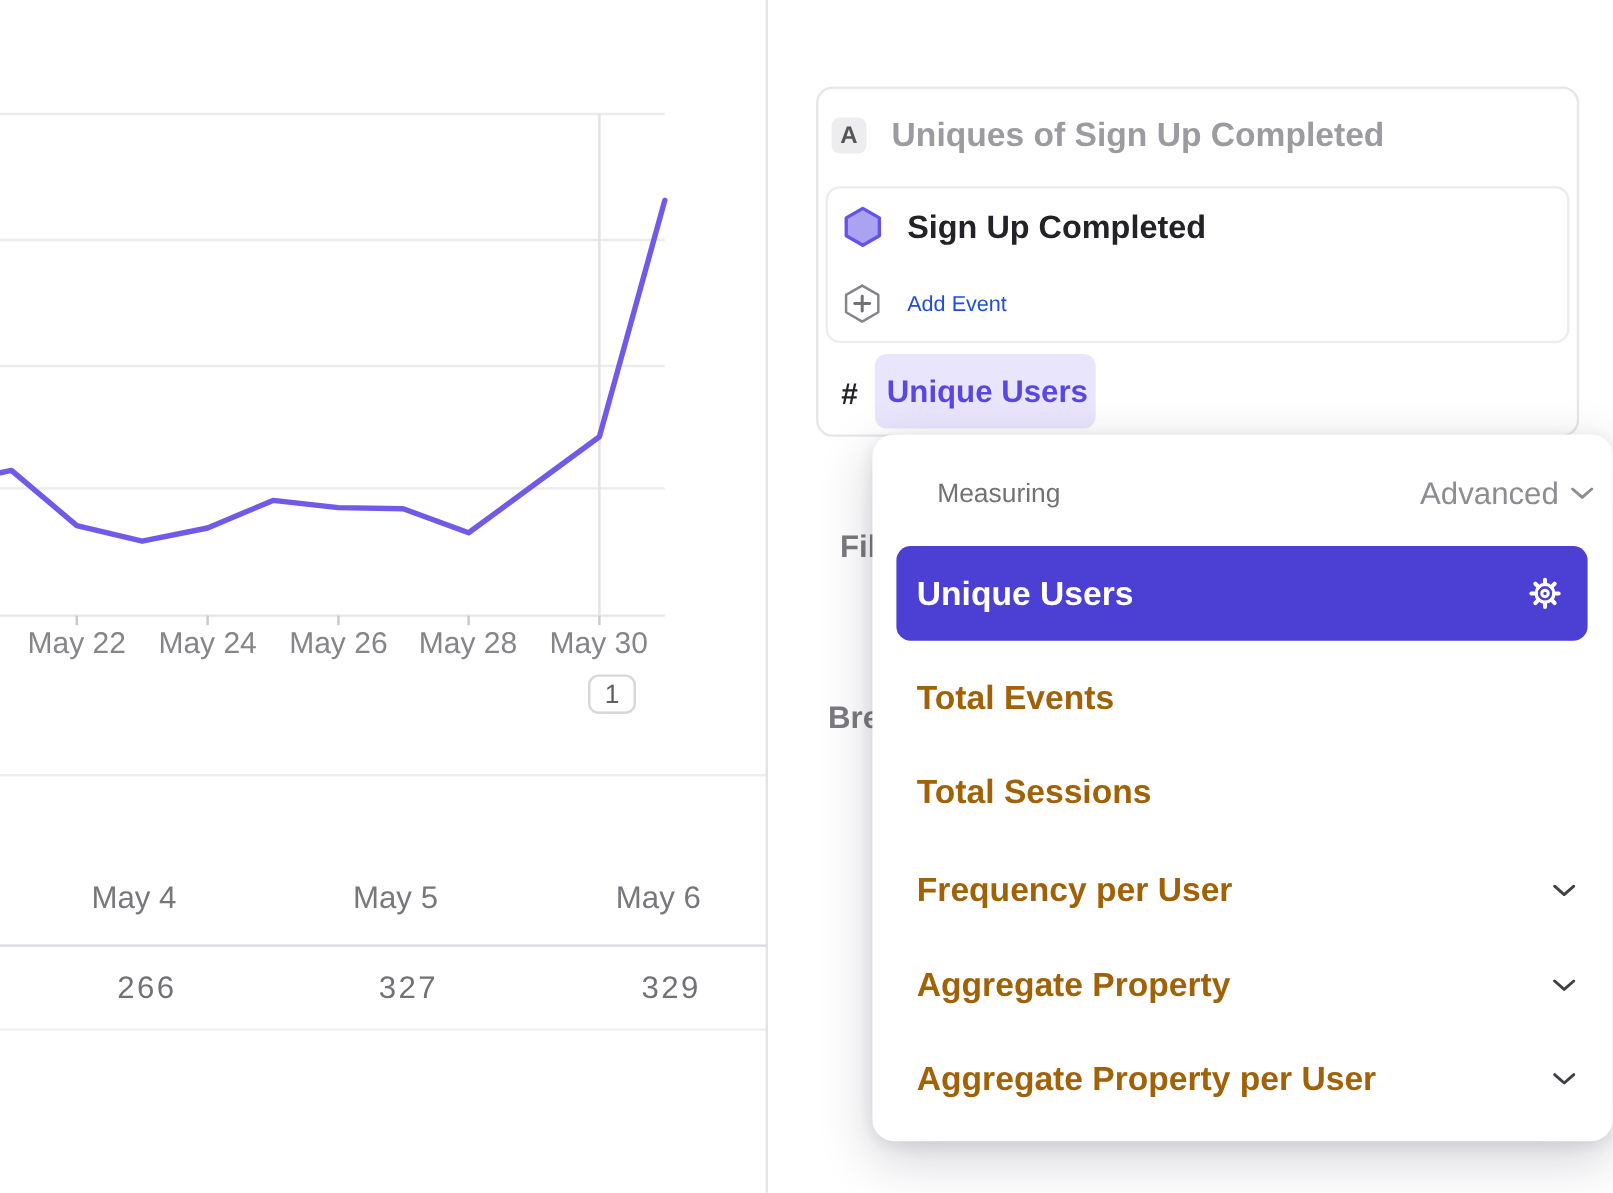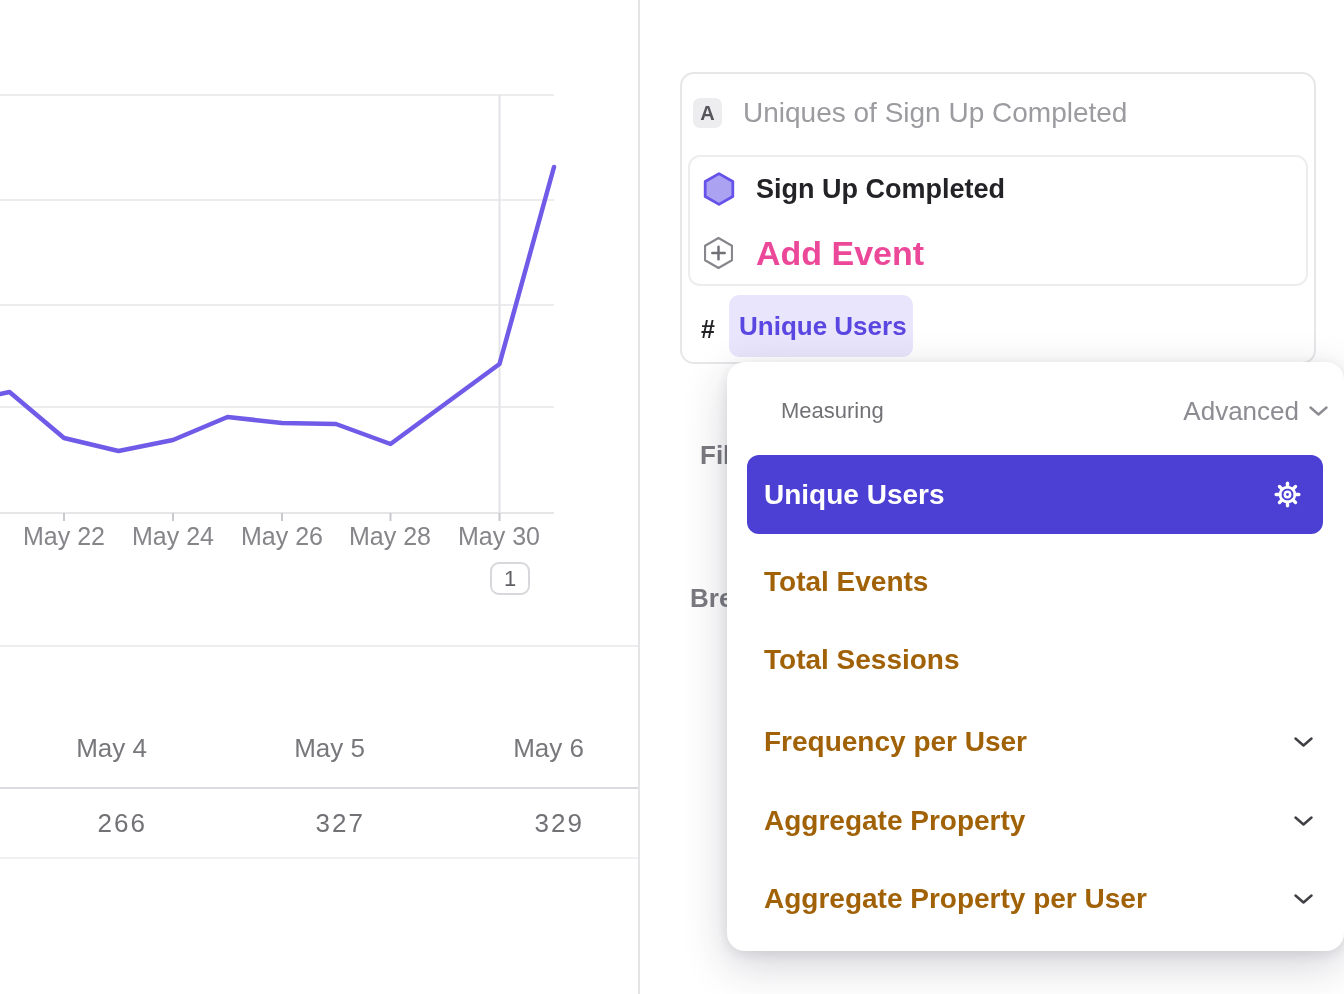--- a/index.html
+++ b/index.html
@@ -24,31 +24,31 @@
   .thead-div { position:absolute; left:0; top:787px; width:639px; height:2px; background:#dcdce0; }
   .tbot-div  { position:absolute; left:0; top:857px; width:639px; height:2px; background:#f0f0f3; }
 
   
   .metric-card { position:absolute; left:680px; top:72px; width:636px; height:292px;
             border:2px solid #e7e7ea; border-radius:14px; background:#fff; }
   .series-badge { position:absolute; left:11px; top:24px; width:29px; height:30px;
             background:#ededef; border-radius:7px; text-align:center; line-height:30px;
             font-size:20px; font-weight:700; color:#55555a; }
   .metric-title { position:absolute; left:61px; top:24px; height:30px; line-height:30px;
-            font-size:28px; font-weight:400; color:#9b9ba0; white-space:nowrap; }
+            font-size:28px; font-weight:700; color:#9b9ba0; white-space:nowrap; }
   .event-card { position:absolute; left:6px; top:81px; width:620px; height:131px;
             border:2px solid #ededf0; border-radius:12px; background:#fff;padding-left:12px; }
   .event-row { position:absolute; left:0; top:0; width:100%; height:64px; cursor:pointer; }
   .add-row   { position:absolute; left:0; top:64px; width:100%; height:64px; cursor:pointer; }
   .hex-icon  { position:absolute; left:13px; top:15px; }
   .addhex-icon { position:absolute; left:13px; top:15px; }
   .event-label { position:absolute; left:66px; top:17px; height:30px; line-height:30px;
             font-size:27px; font-weight:600; color:#232327; white-space:nowrap; }
   .add-label { position:absolute; left:66px; top:17px; height:30px; line-height:30px;
-            font-size:34px; font-weight:700; color:#ec4899; white-space:nowrap; }
+            font-size:18px; font-weight:400; color:#1d4ed8; white-space:nowrap; }
   .hash-sym { position:absolute; left:19px; top:240px; height:30px; line-height:30px;
             font-size:25px; font-weight:600; color:#232327; }
   .measure-chip { position:absolute; left:47px; top:221px; width:184px; height:62px;
             background:#e8e5fc; border-radius:10px; cursor:pointer;
             display:flex; align-items:center; justify-content:space-between;
             padding:0 18px 0 10px; }
   .measure-chip span { font-size:26px; font-weight:600; color:#5a46e0; white-space:nowrap; }
 
   .clipped-label { position:absolute; height:28px; line-height:28px; font-size:26px;
             font-weight:600; color:#7a7a80; }

